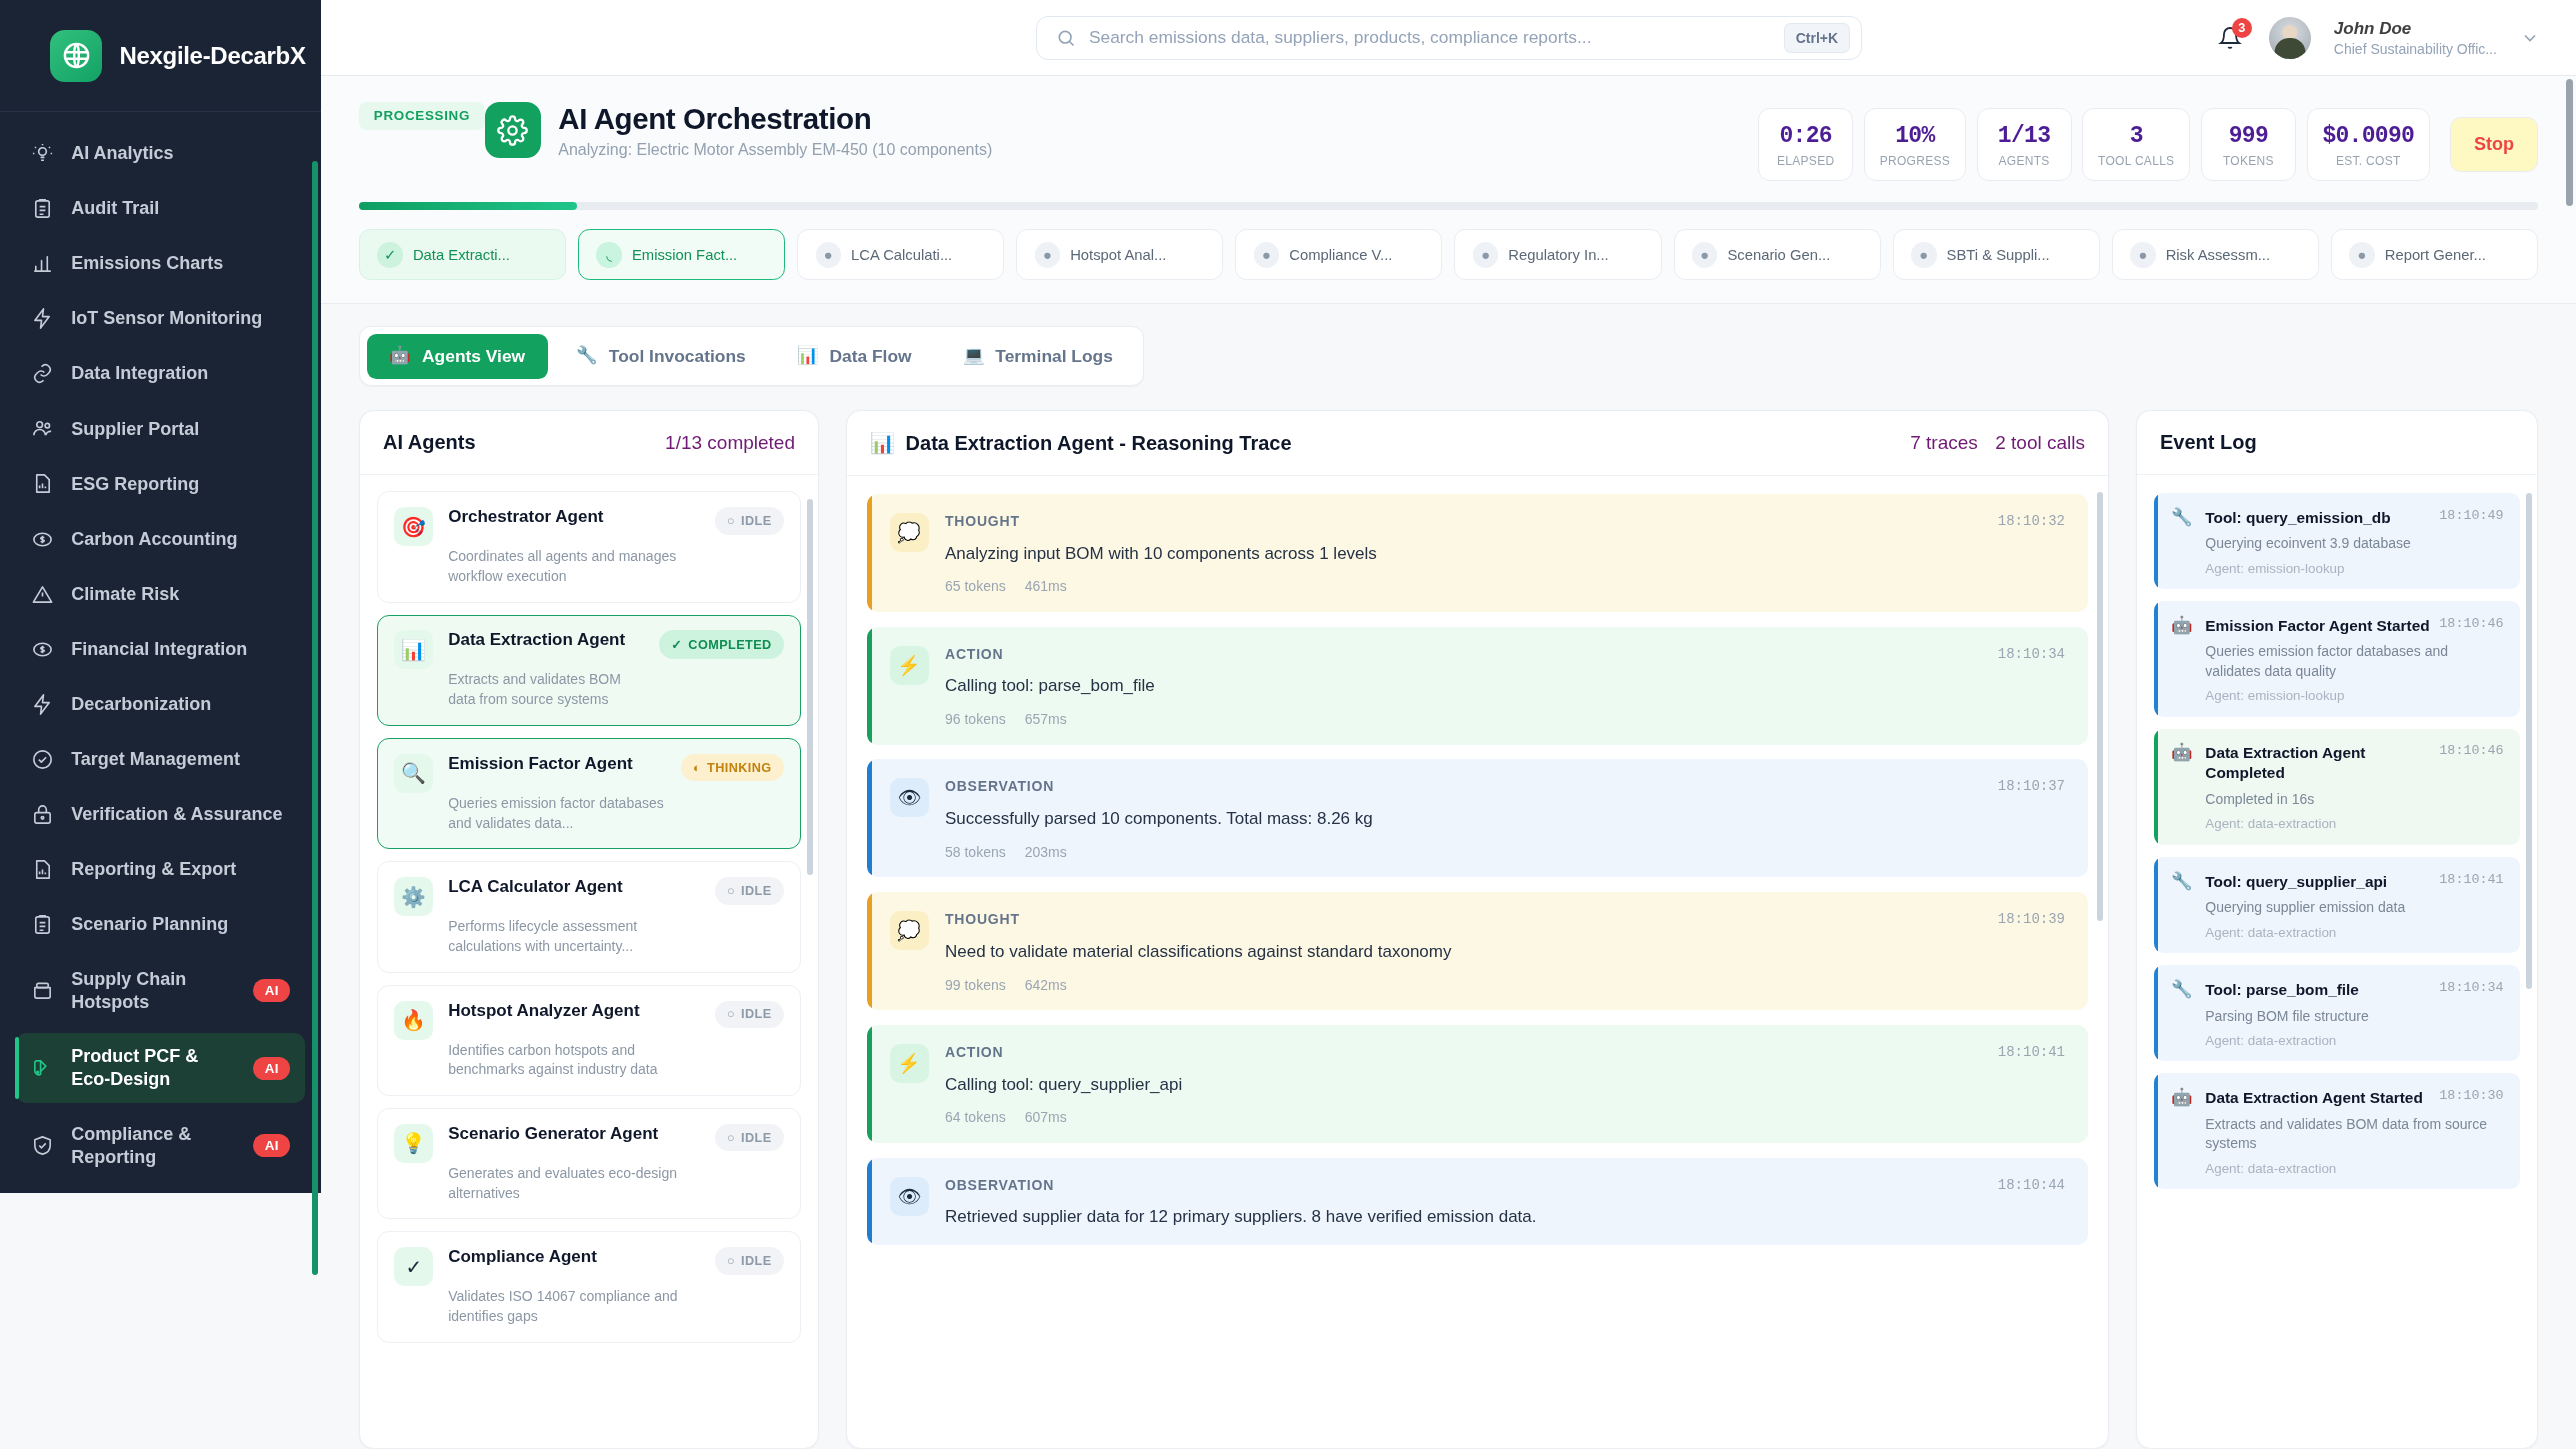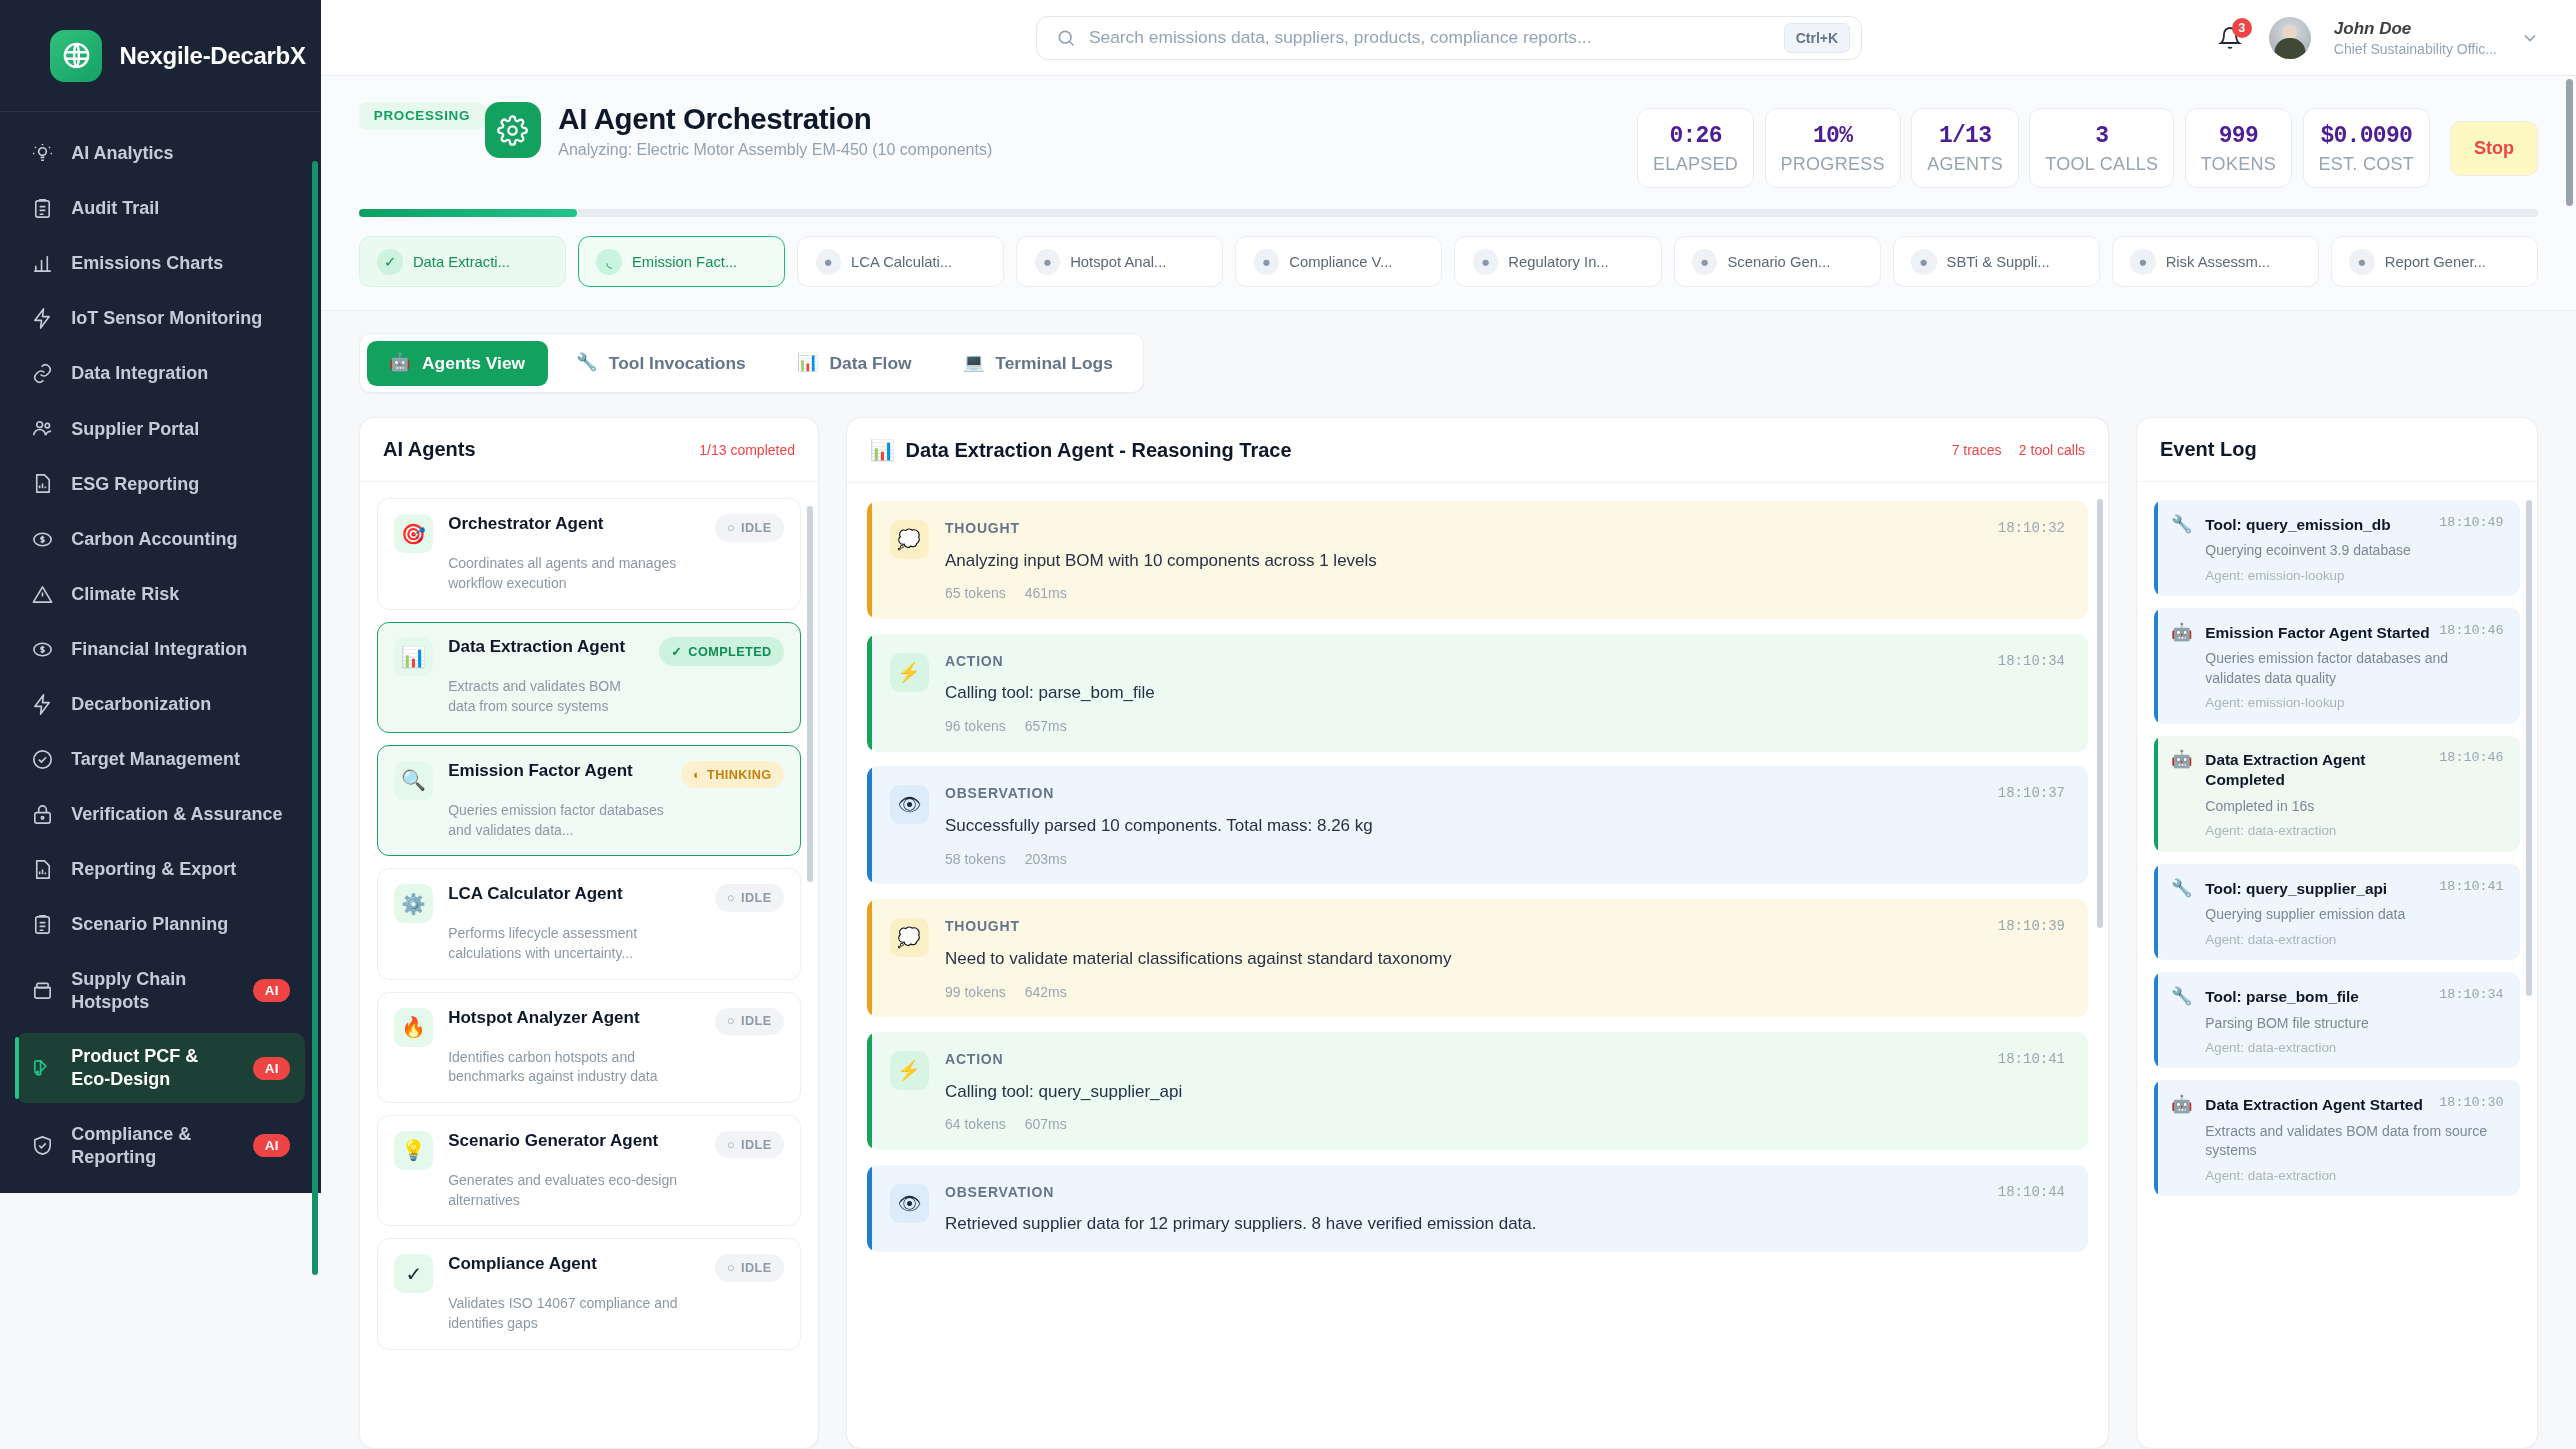--- a/index.html
+++ b/index.html
@@ -135,21 +135,21 @@
   .orch-title { font-size: 29.5px; font-weight: 700; color: #0f172a; letter-spacing: -0.4px; }
   .orch-sub { font-size: 16px; color: #93a0b0; margin-top: 5.4px; }
 
   .stats { display: flex; align-items: center; gap: 10.7px; margin-top: 6.7px; }
   .stat {
     background: #fff; border: 0.7px solid #e8ecf1; border-radius: 12px;
     min-width: 95px; padding: 13.4px 14.8px 12px 14.8px;
     display: flex; flex-direction: column; align-items: center; gap: 5.4px;
   }
   .stat-val { font-size: 23px; font-weight: 700; color: #4c1d95; font-family: "Liberation Mono", monospace; letter-spacing: -0.7px; }
-  .stat-lbl { font-size: 18px; color: #98a3b1; letter-spacing: 0.3px; white-space: nowrap; }
+  .stat-lbl { font-size: 12px; color: #98a3b1; letter-spacing: 0.3px; white-space: nowrap; }
   .stop-btn {
     background: #fef9c3; border: 0.7px solid #ececf0; border-radius: 10.7px;
     color: #ef4444; font-size: 18px; font-weight: 600; padding: 16px 23px;
     cursor: pointer; font-family: "Liberation Sans", sans-serif; margin-left: 9.4px;
   }
 
   .progress-track {
     margin: 21.5px 0 0 0; height: 8px; background: #e8ebef; border-radius: 5.4px; width: 100%;
   }
   .progress-fill { height: 8px; border-radius: 5.4px; background: linear-gradient(90deg,#0e9e62,#20c58a); }
@@ -192,21 +192,21 @@
   .card {
     background: #fff; border: 0.7px solid #eaeef3; border-radius: 14.8px;
     display: flex; flex-direction: column; overflow: hidden;
     box-shadow: 0 0.7px 2px rgba(16,24,40,.04);
   }
   .card-head {
     padding: 20px 23px; border-bottom: 0.7px solid #eef1f5;
     display: flex; align-items: center; justify-content: space-between; flex: none;
   }
   .card-title { font-size: 20px; font-weight: 700; color: #0f172a; display: flex; align-items: center; gap: 10.7px; }
-  .card-meta { font-size: 14px; color: #ef4444; display: flex; gap: 17.4px; }
+  .card-meta { font-size: 19px; color: #701a75; display: flex; gap: 17.4px; }
   .card-body { flex: 1; overflow: hidden; position: relative; }
 
   
   .agents-card { width: 460px; min-width: 460px; }
   .agents-list { padding: 16px 17.4px 0 17.4px; display: flex; flex-direction: column; gap: 12px; }
   .agent {
     border: 0.7px solid #eceff3; border-radius: 12px; padding: 14.8px 16px;
     display: flex; align-items: flex-start; gap: 14.8px; background: #fff;
   }
   .agent.completed { background: #effaf3; border: 1.3px solid #16a163; }

